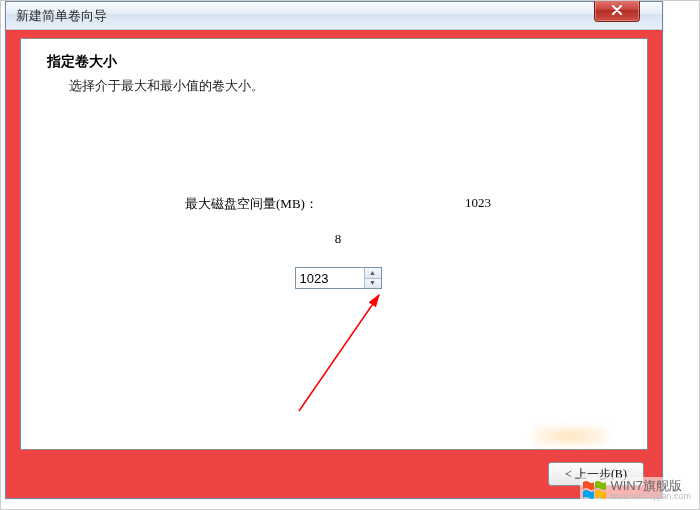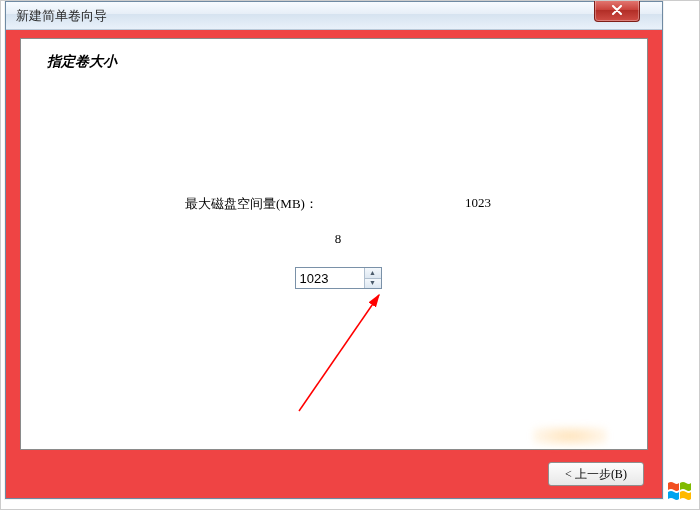--- a/index.html
+++ b/index.html
@@ -64,21 +64,20 @@
     border: 1px solid #8a8a8a;
     background: #fff;
   }
   .heading {
     position: absolute;
     left: 26px;
     top: 14px;
     font-size: 14px;
     font-weight: bold;
     color: #000;
-    font-style: italic;
   }
   .subheading {
     position: absolute;
     left: 48px;
     top: 38px;
     font-size: 13px;
     color: #222;
   }
   .row {
     position: absolute;
@@ -198,20 +197,21 @@
       <span>
         <svg width="12" height="10" viewBox="0 0 12 10">
             <path d="M2 1 L10 9 M10 1 L2 9" stroke="#fff" stroke-width="2" stroke-linecap="round"></path>
           </svg>
       </span>
     </div>
   </div>
 
   <div class="inner">
     <div class="heading">指定卷大小</div>
+    <div class="subheading">选择介于最大和最小值的卷大小。</div>
 
     <div class="row row1">
       <span class="lbl">最大磁盘空间量(MB)：</span>
       <span class="val">1023</span>
     </div>
 
     <div class="row row2">
       <span class="val">8</span>
     </div>
 
@@ -246,13 +246,17 @@
 
 <div class="watermark">
   <span class="flag">
     <svg viewBox="0 0 24 20">
       <path d="M1 2 Q4 0 7 2 Q10 4 12 2 L12 9 Q10 11 7 9 Q4 7 1 9 Z" fill="#f25022"></path>
       <path d="M13 2 Q16 0 19 2 Q22 4 24 2 L24 9 Q22 11 19 9 Q16 7 13 9 Z" fill="#7fba00"></path>
       <path d="M1 11 Q4 9 7 11 Q10 13 12 11 L12 18 Q10 20 7 18 Q4 16 1 18 Z" fill="#00a4ef"></path>
       <path d="M13 11 Q16 9 19 11 Q22 13 24 11 L24 18 Q22 20 19 18 Q16 16 13 18 Z" fill="#ffb900"></path>
     </svg>
   </span>
+  <span style="display:flex;flex-direction:column;line-height:1;">
+    <span style="color:#666;font-size:13px;">WIN7旗舰版</span>
+    <span style="color:#bbb;font-size:9px;">www.win7qijian.com</span>
+  </span>
 </div>
 
 </body></html>

